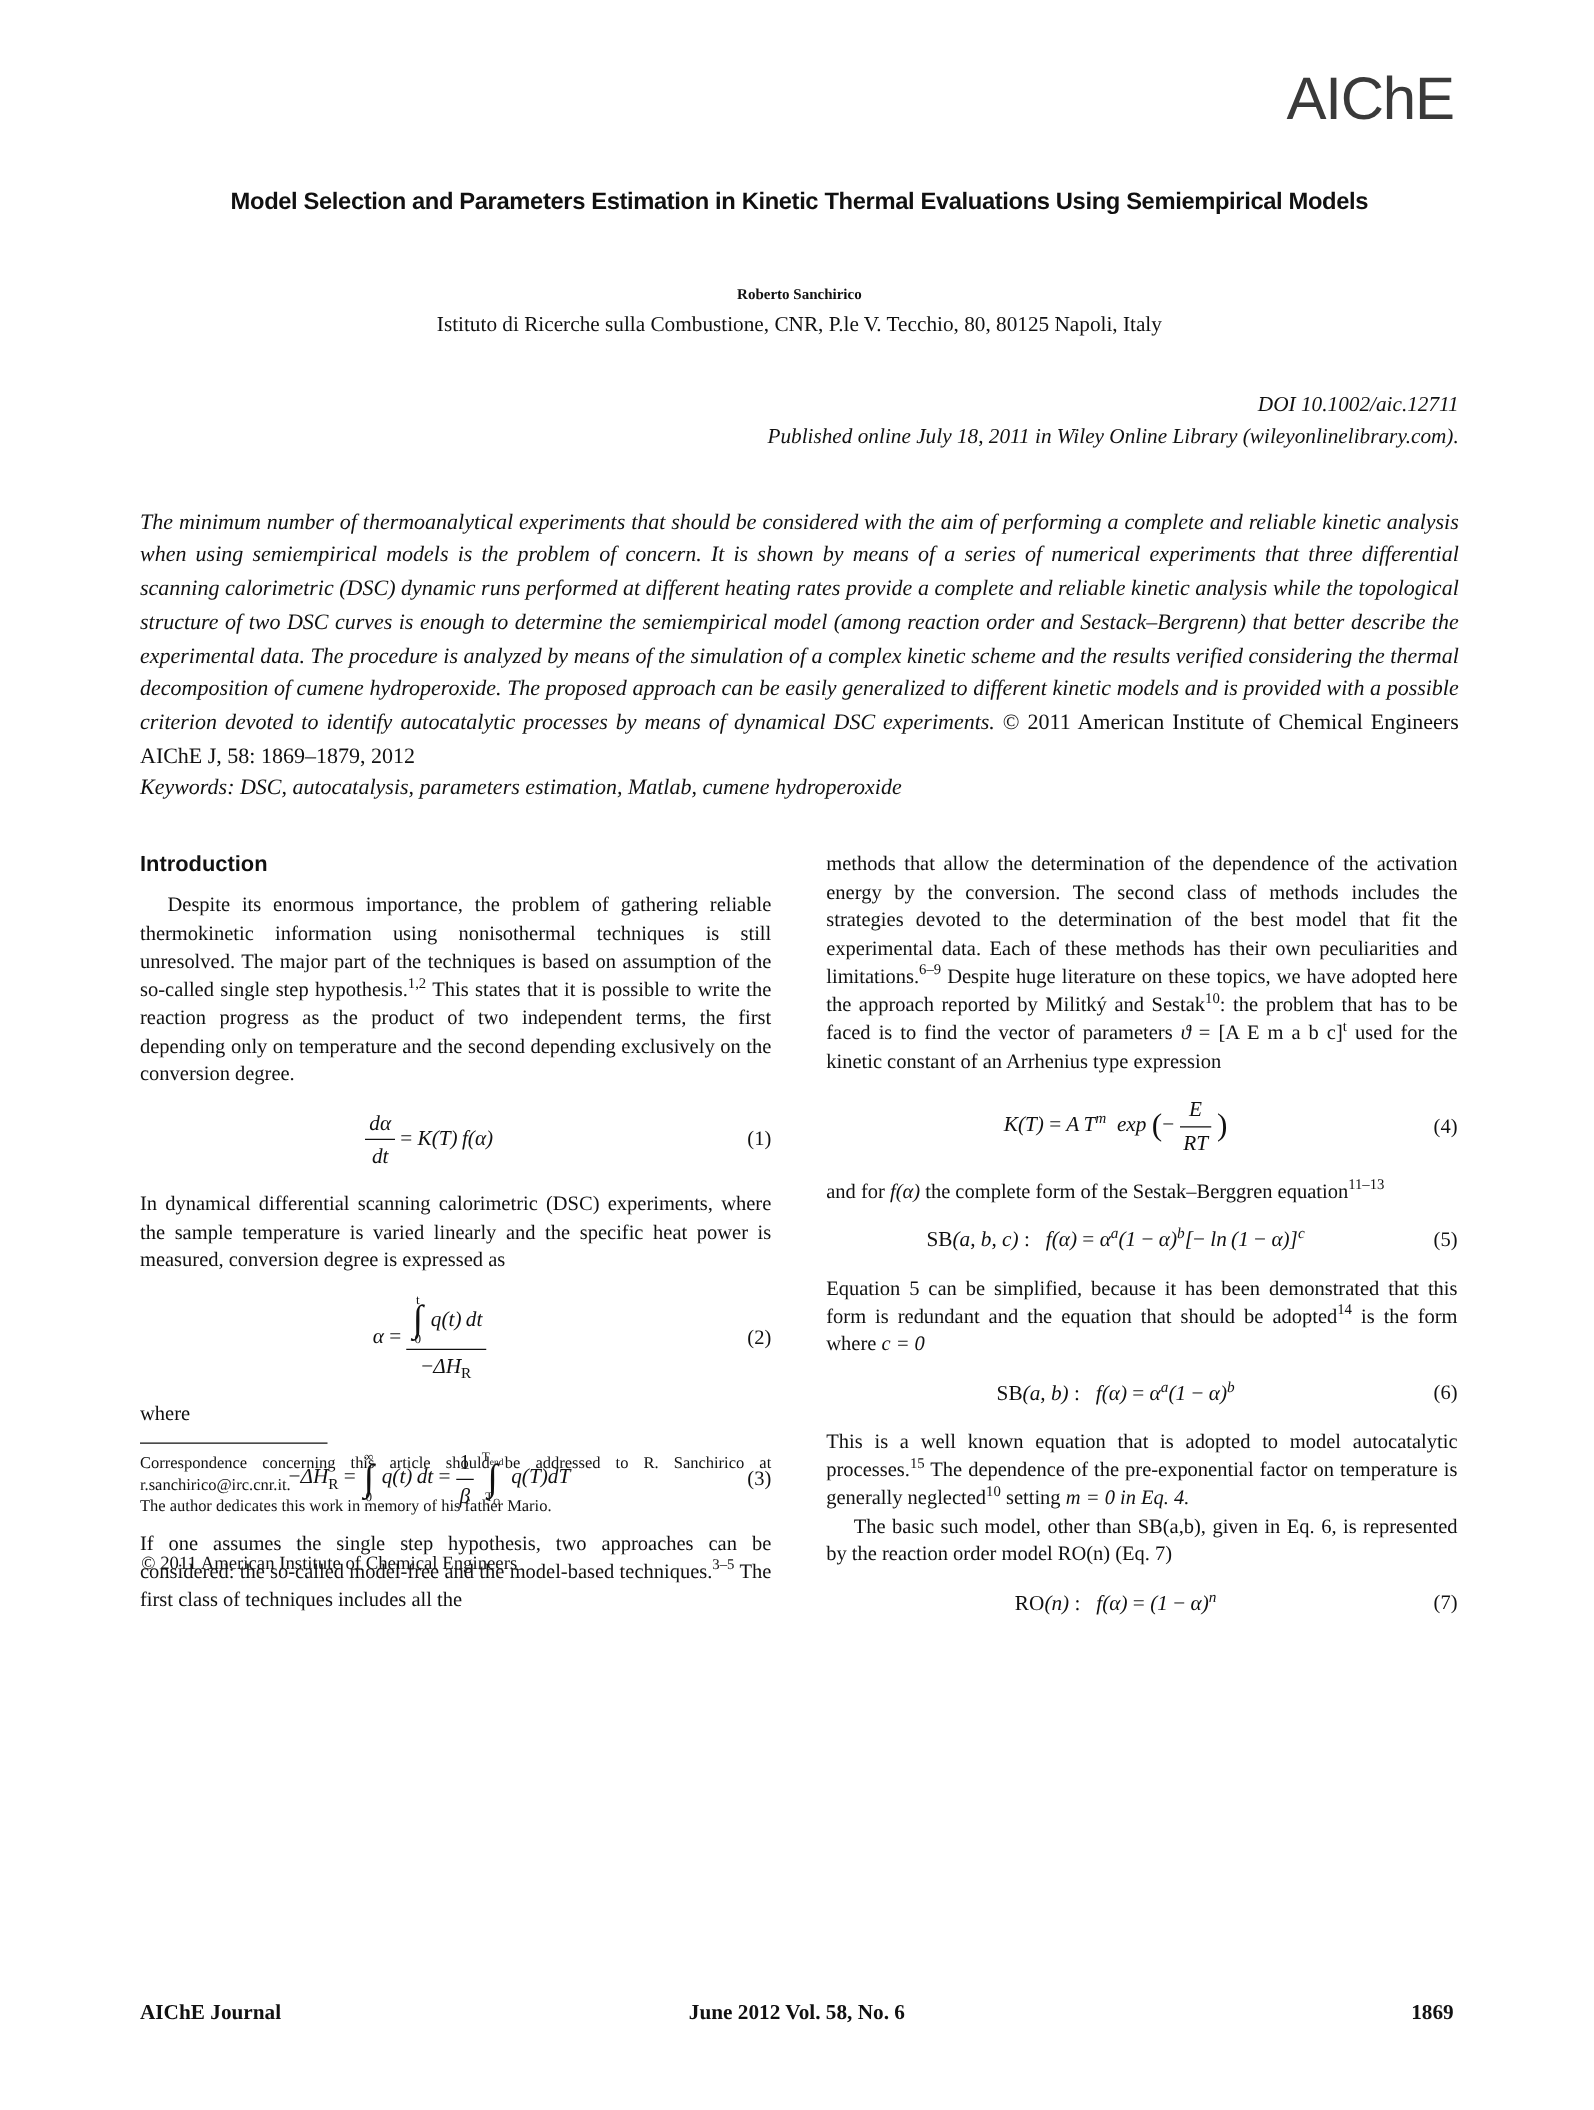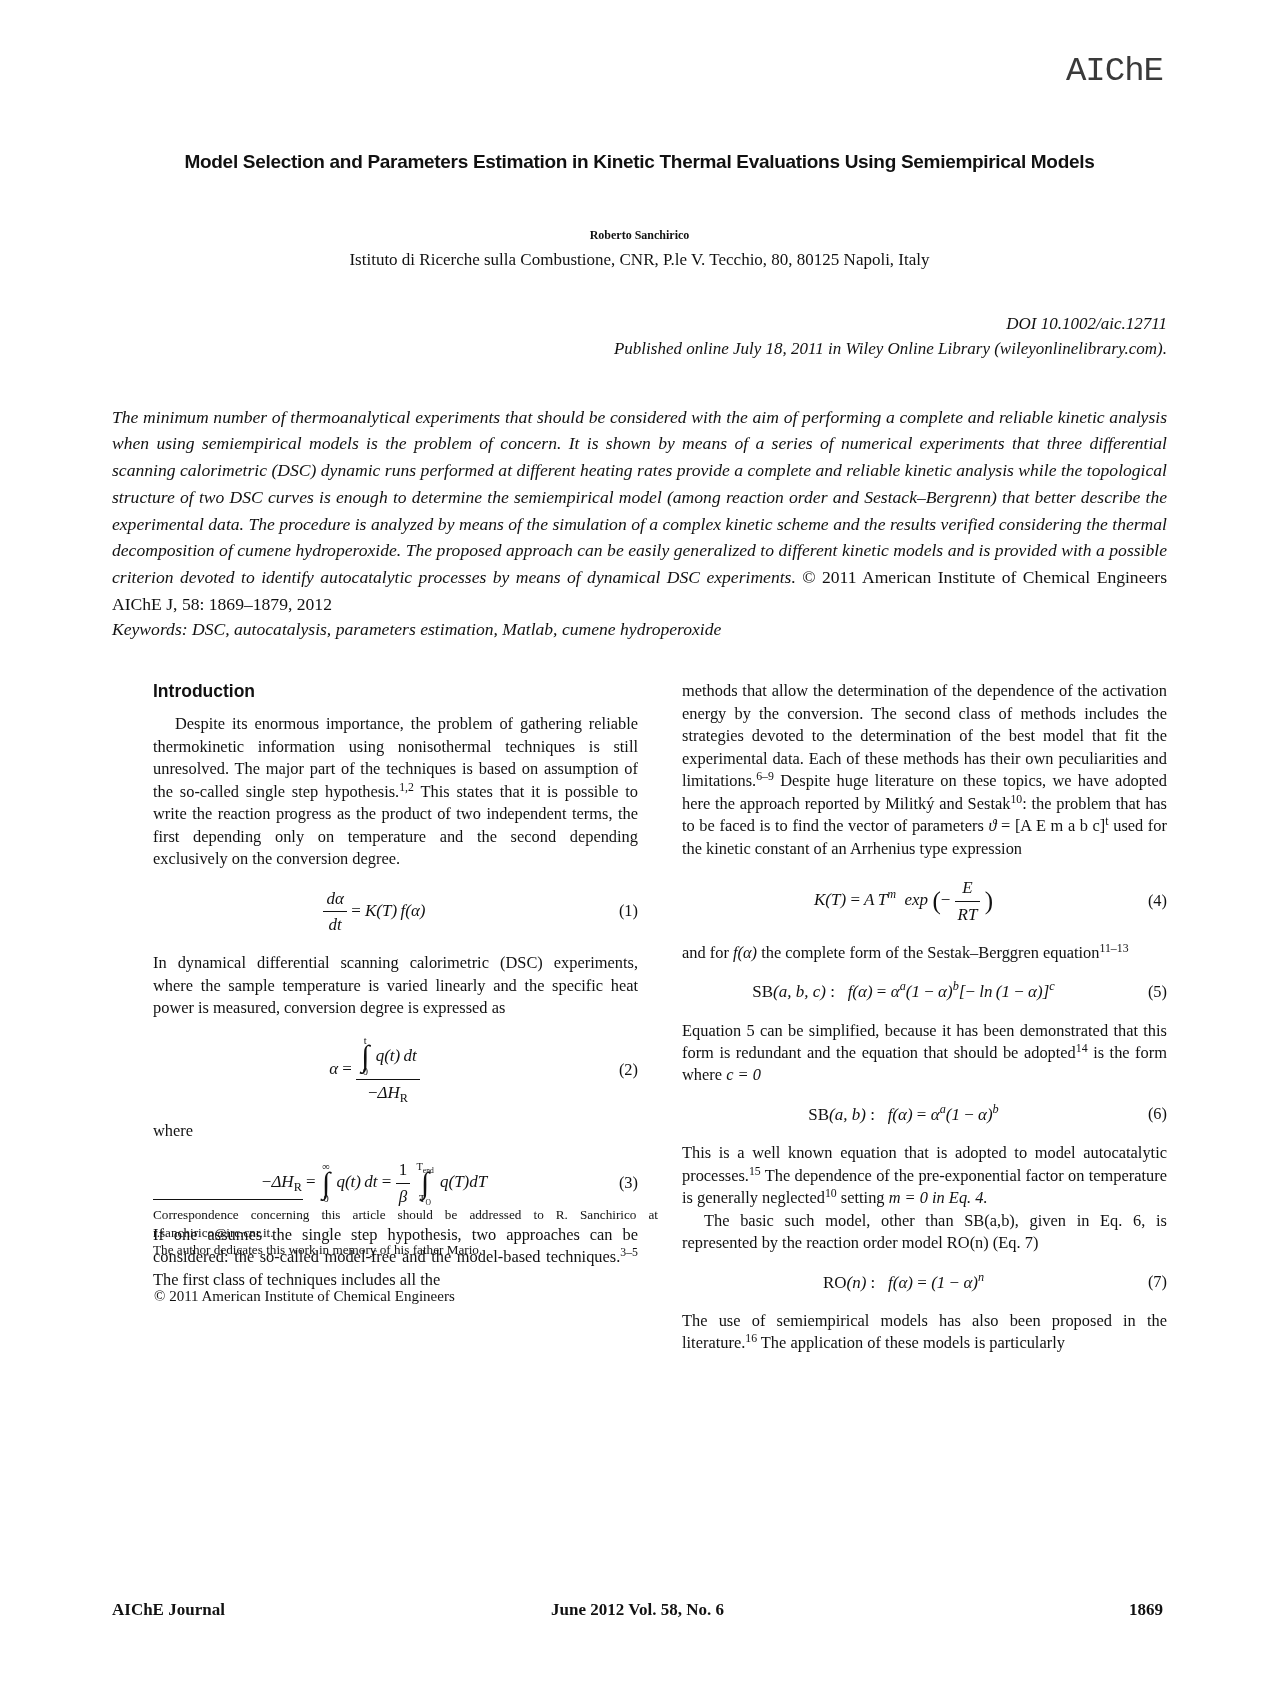--- a/index.html
+++ b/index.html
@@ -18,22 +18,22 @@
     position: relative;
     width: 1275px;
     height: 1688px;
     padding: 0;
     box-sizing: border-box;
   }
   .logo {
     position: absolute;
     top: 52px;
     right: 112px;
-    font-family: Liberation Mono, monospace;
-    font-size: 34px;
+    font-family: Liberation Sans, sans-serif;
+    font-size: 48px;
     letter-spacing: -1px;
     color: #3a3a3a;
     font-weight: 400;
   }
   .content {
     position: absolute;
     left: 112px;
     top: 150px;
     width: 1055px;
   }
@@ -86,21 +86,21 @@
     margin-top: 40px;
     display: flex;
     gap: 44px;
   }
   .col {
     width: 505px;
     font-size: 16.4px;
     line-height: 1.37;
     text-align: justify;
   }
-  .col.left { position: relative; margin-left: 41px; }
+  .col.left { position: relative; }
   h2.sec {
     font-family: "Liberation Sans", sans-serif;
     font-size: 17.5px;
     font-weight: bold;
     margin: 0 0 9px 0;
   }
   p.body {
     margin: 0;
     text-indent: 22px;
   }
@@ -344,24 +344,20 @@
 
         <p class="body">The basic such model, other than SB(a,b), given in Eq. 6, is represented by the reaction order model RO(n) (Eq. 7)</p>
 
         <div class="eq">
           <div class="body-eq">
             <span class="nostyle">RO</span>(n) <span class="nostyle">:</span> &nbsp; f(α) <span class="nostyle">=</span> (1 <span class="nostyle">−</span> α)<sup>n</sup>
           </div>
           <div class="num">(7)</div>
         </div>
 
-        <p class="body noind">
-          <span>The use of semiempirical models has also been proposed in the literature.</span><sup>16</sup>
-          <span>The application of these models is particularly</span>
-        </p>
       </div>
     </div>
   </div>
 
   <div class="footer">
     <div class="f-left">AIChE Journal</div>
     <div class="f-mid">June 2012   Vol. 58, No. 6</div>
     <div class="f-right">1869</div>
   </div>
 

